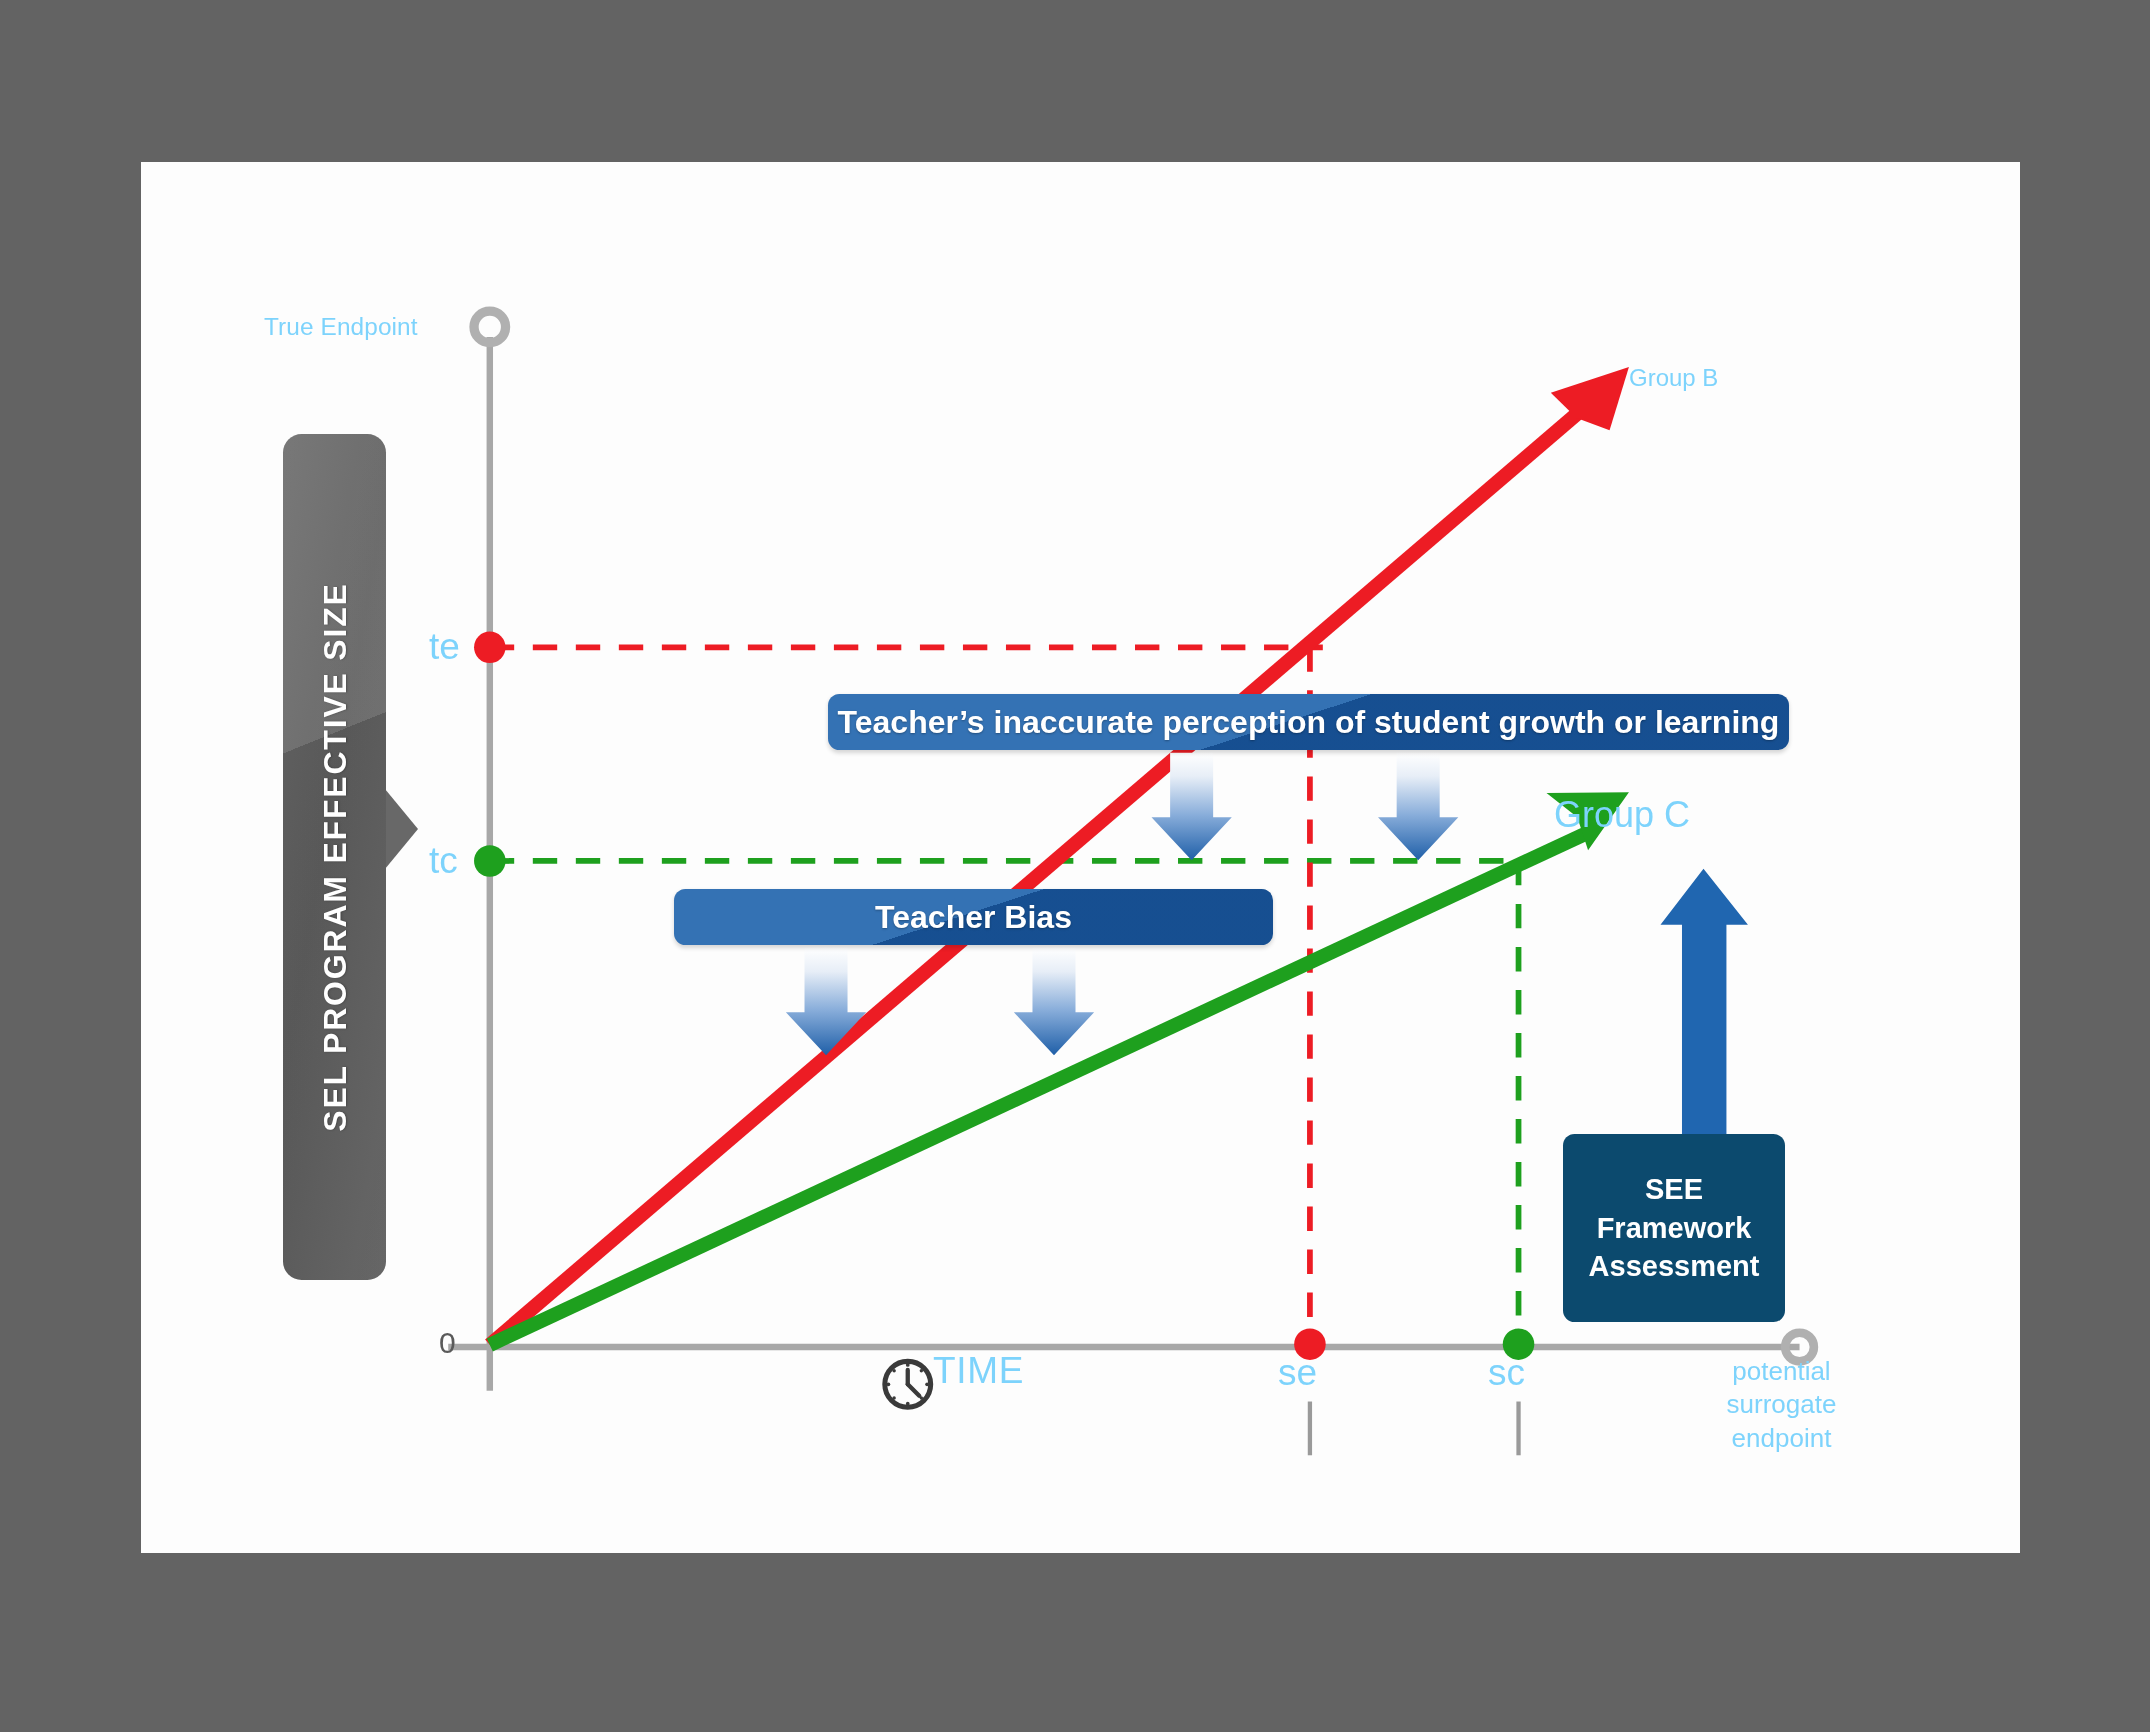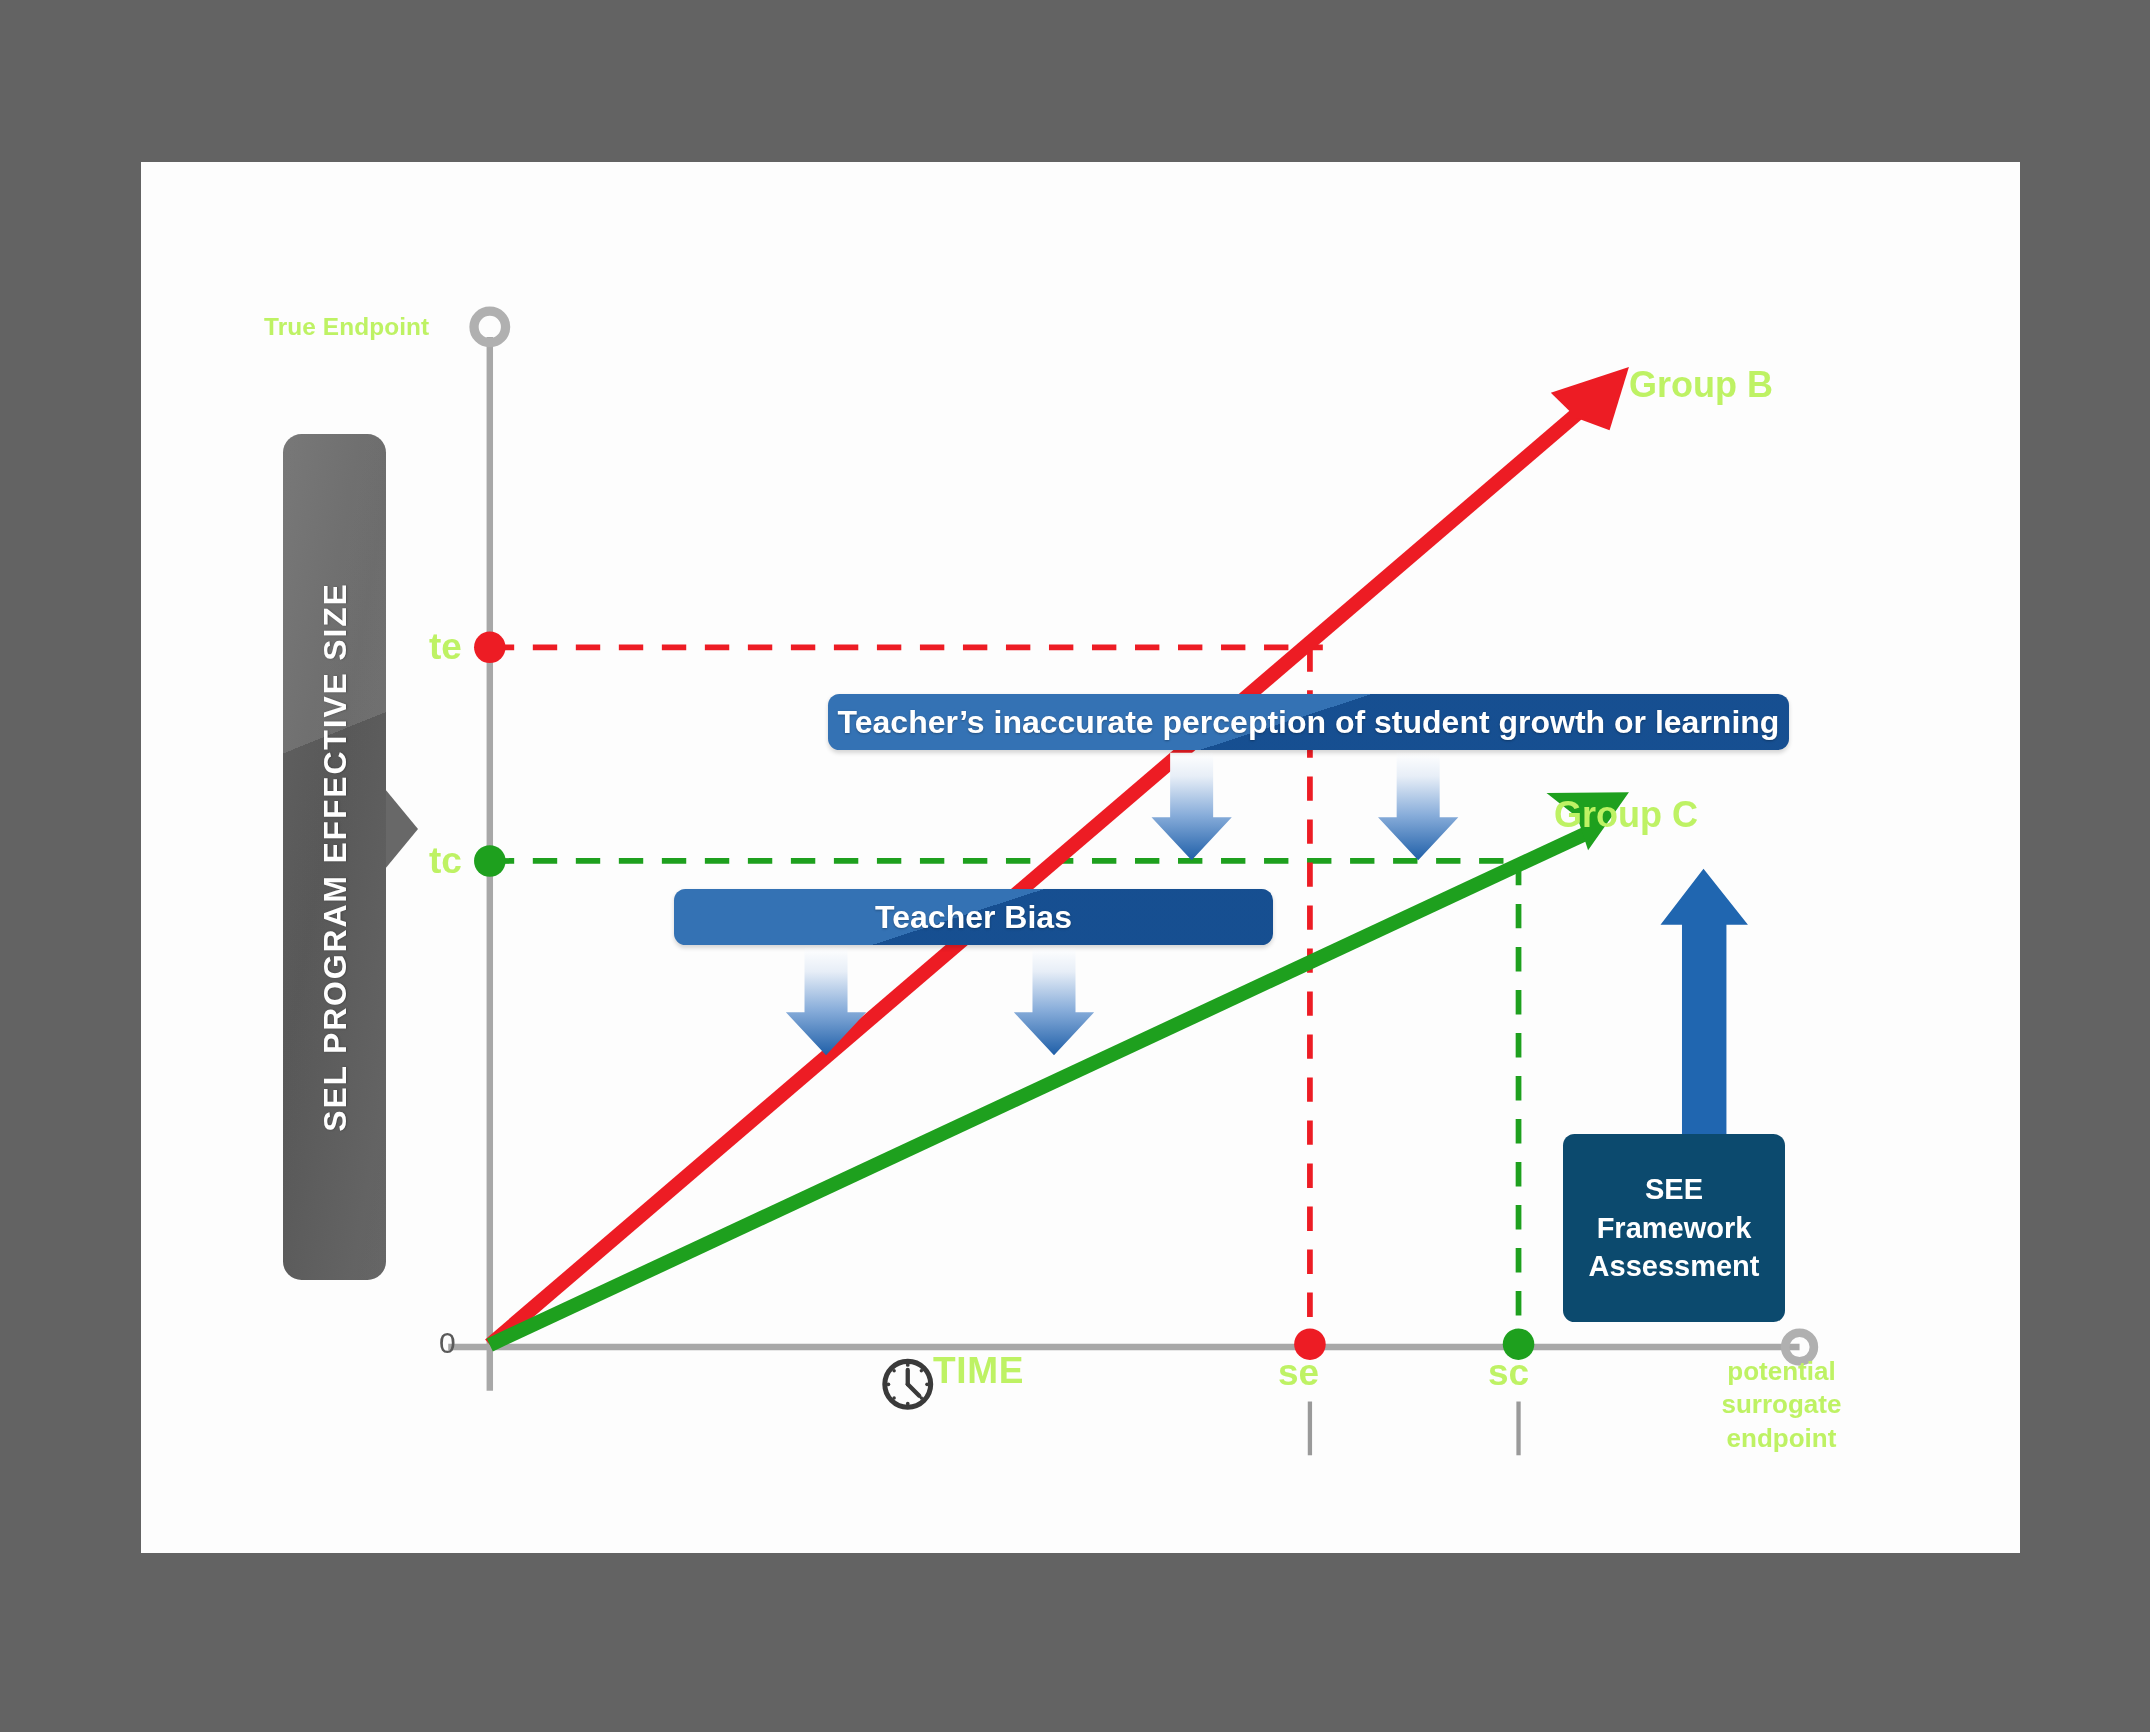--- a/index.html
+++ b/index.html
@@ -16,31 +16,31 @@
     position:absolute;
     left:141px;top:162px;
     width:1879px;height:1391px;
     background:#fdfdfd;
   }
 
   
   #plot{position:absolute;left:0;top:0;width:2151px;height:1732px;}
 
   
-  .lbl{position:absolute;color:#bef264;font-weight:bold;white-space:nowrap;}
+  .lbl{position:absolute;color:#7dd3fc;font-weight:normal;white-space:nowrap;}
 
   .true-endpoint{
     left:264px;top:313px;
     font-size:24.4px;letter-spacing:0.1px;
   }
   .lbl-te{left:429px;top:626px;font-size:37px;}
   .lbl-tc{left:429px;top:840px;font-size:37px;}
   .lbl-zero{left:439px;top:1326px;font-size:30px;color:#5a5a5a;font-weight:normal;}
 
-  .lbl-groupb{left:1629px;top:364px;font-size:36px;}
+  .lbl-groupb{left:1629px;top:364px;font-size:24px;}
   .lbl-groupc{left:1554px;top:794px;font-size:36px;}
 
   .lbl-time{left:933px;top:1350px;font-size:37px;letter-spacing:0.7px;}
   .lbl-se{left:1278px;top:1352px;font-size:37px;text-align:center;}
   .lbl-sc{left:1488px;top:1352px;font-size:37px;}
   .lbl-pse{
     left:1692px;top:1355px;width:179px;
     font-size:26px;line-height:1.28;text-align:center;
     white-space:normal;
   }

